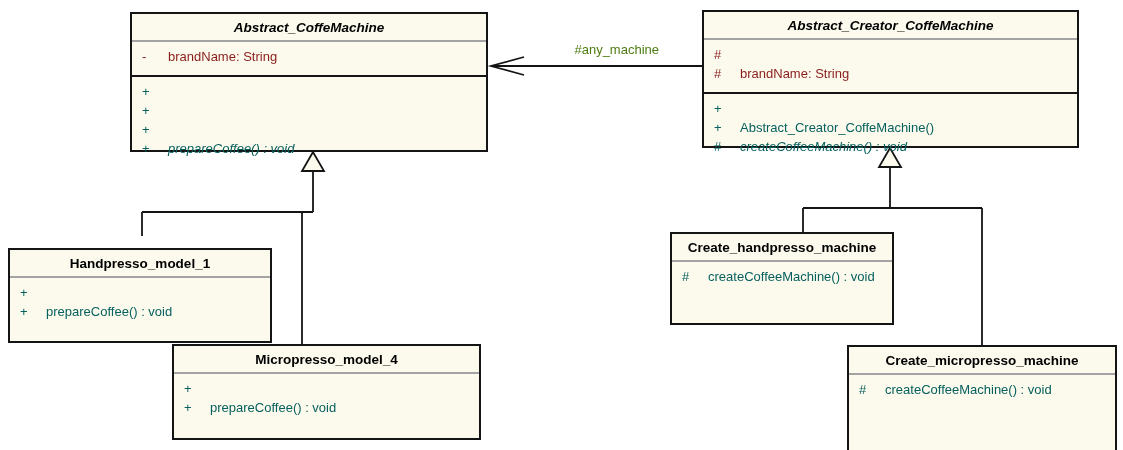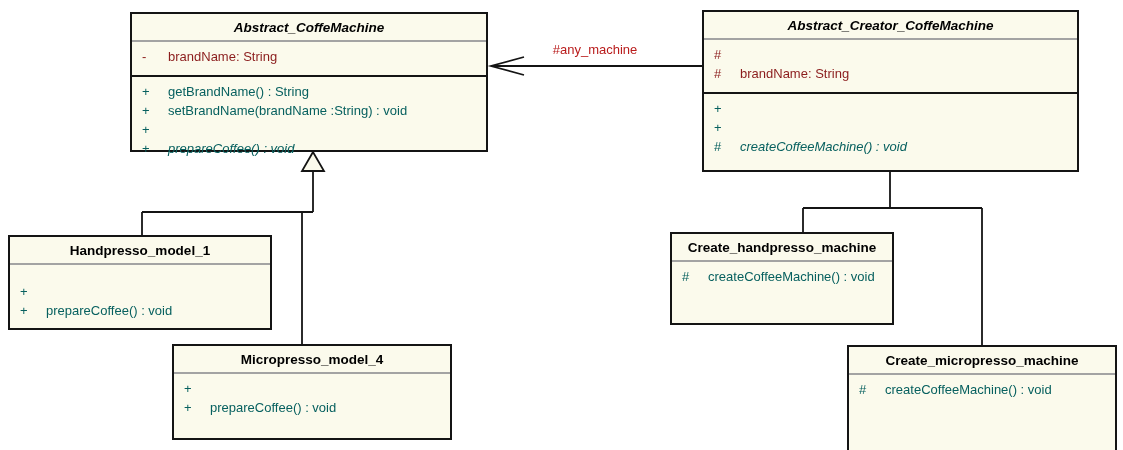--- a/index.html
+++ b/index.html
@@ -61,22 +61,22 @@
   .uml-row.meth { color: #07605F; }
   .uml-row.italic .mtext { font-style: italic; }
   .sign {
     flex: 0 0 26px;
     padding-left: 4px;
   }
   .assoc-label {
     position: absolute;
     z-index: 3;
     font-size: 13px;
-    color: #b91c1c;
-    text-align: center;
+    color: #4d7c0f;
+    text-align: right;
     white-space: nowrap;
   }
 </style>
 </head>
 <body>
 
 <div class="canvas">
 
   <svg class="connectors" viewBox="0 0 1123 450" xmlns="http://www.w3.org/2000/svg">
     <g stroke="#141414" stroke-width="1.8" fill="none">
@@ -112,79 +112,78 @@
     </div>
     <div class="uml-attrs">
       <div class="uml-row attr">
         <span class="sign">-</span>
         <span class="mtext">brandName: String</span>
       </div>
     </div>
     <div class="uml-methods">
       <div class="uml-row meth">
         <span class="sign">+</span>
-        <span class="mtext">getBrandName() : String</span>
-      </div>
-      <div class="uml-row meth">
-        <span class="sign">+</span>
-        <span class="mtext">setBrandName(brandName :String) : void</span>
+      </div>
+      <div class="uml-row meth">
+        <span class="sign">+</span>
       </div>
       <div class="uml-row meth">
         <span class="sign">+</span>
       </div>
       <div class="uml-row meth italic">
         <span class="sign">+</span>
         <span class="mtext">prepareCoffee() : void</span>
       </div>
     </div>
   </div>
 
-  <div class="uml-class abstract" style="left:702px; top:10px; width:377px; height:162px;">
+  <div class="uml-class abstract" style="left:702px; top:10px; width:377px; height:138px;">
     <div class="uml-title">
       <span>Abstract_Creator_CoffeMachine</span>
     </div>
     <div class="uml-attrs">
       <div class="uml-row attr">
         <span class="sign">#</span>
       </div>
       <div class="uml-row attr">
         <span class="sign">#</span>
         <span class="mtext">brandName: String</span>
       </div>
     </div>
     <div class="uml-methods">
       <div class="uml-row meth">
         <span class="sign">+</span>
       </div>
       <div class="uml-row meth">
         <span class="sign">+</span>
+        <span class="mtext">Abstract_Creator_CoffeMachine()</span>
       </div>
       <div class="uml-row meth italic">
         <span class="sign">#</span>
         <span class="mtext">createCoffeeMachine() : void</span>
       </div>
     </div>
   </div>
 
-  <div class="uml-class" style="left:8px; top:235px; width:264px; height:95px;gap:12px;">
+  <div class="uml-class" style="left:8px; top:248px; width:264px; height:95px;">
     <div class="uml-title">
       <span>Handpresso_model_1</span>
     </div>
     <div class="uml-methods">
       <div class="uml-row meth">
         <span class="sign">+</span>
       </div>
       <div class="uml-row meth">
         <span class="sign">+</span>
         <span class="mtext">prepareCoffee() : void</span>
       </div>
     </div>
   </div>
 
-  <div class="uml-class" style="left:172px; top:344px; width:280px; height:96px;">
+  <div class="uml-class" style="left:172px; top:344px; width:309px; height:96px;">
     <div class="uml-title">
       <span>Micropresso_model_4</span>
     </div>
     <div class="uml-methods">
       <div class="uml-row meth">
         <span class="sign">+</span>
       </div>
       <div class="uml-row meth">
         <span class="sign">+</span>
         <span class="mtext">prepareCoffee() : void</span>

